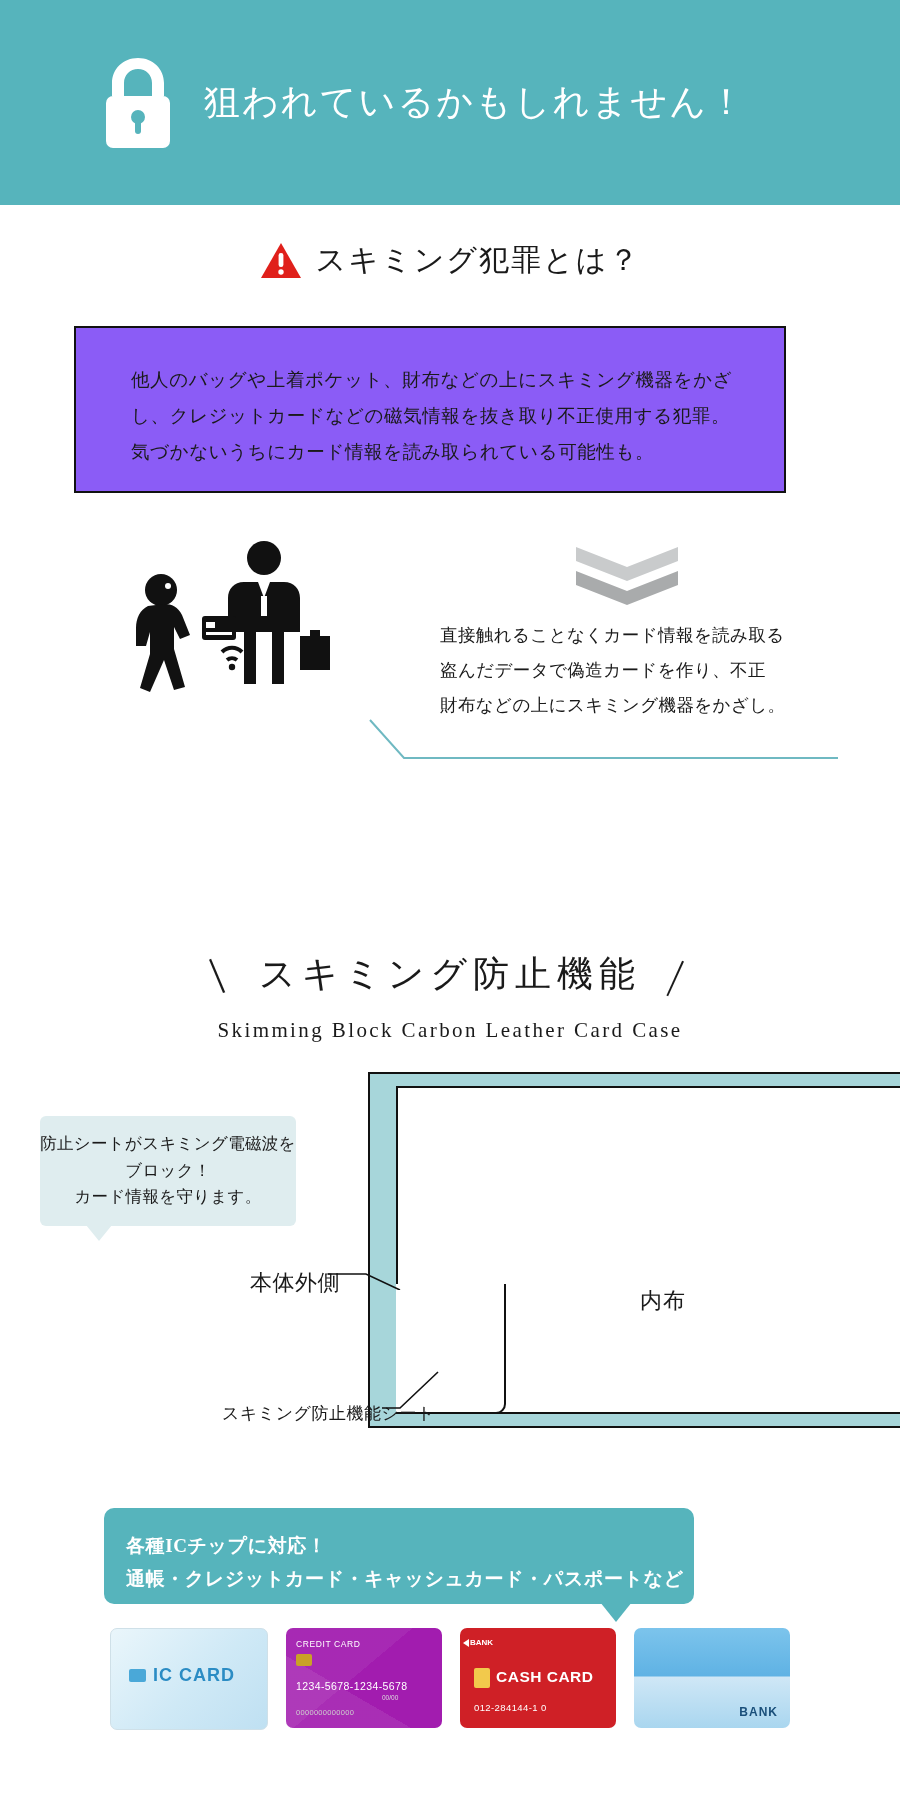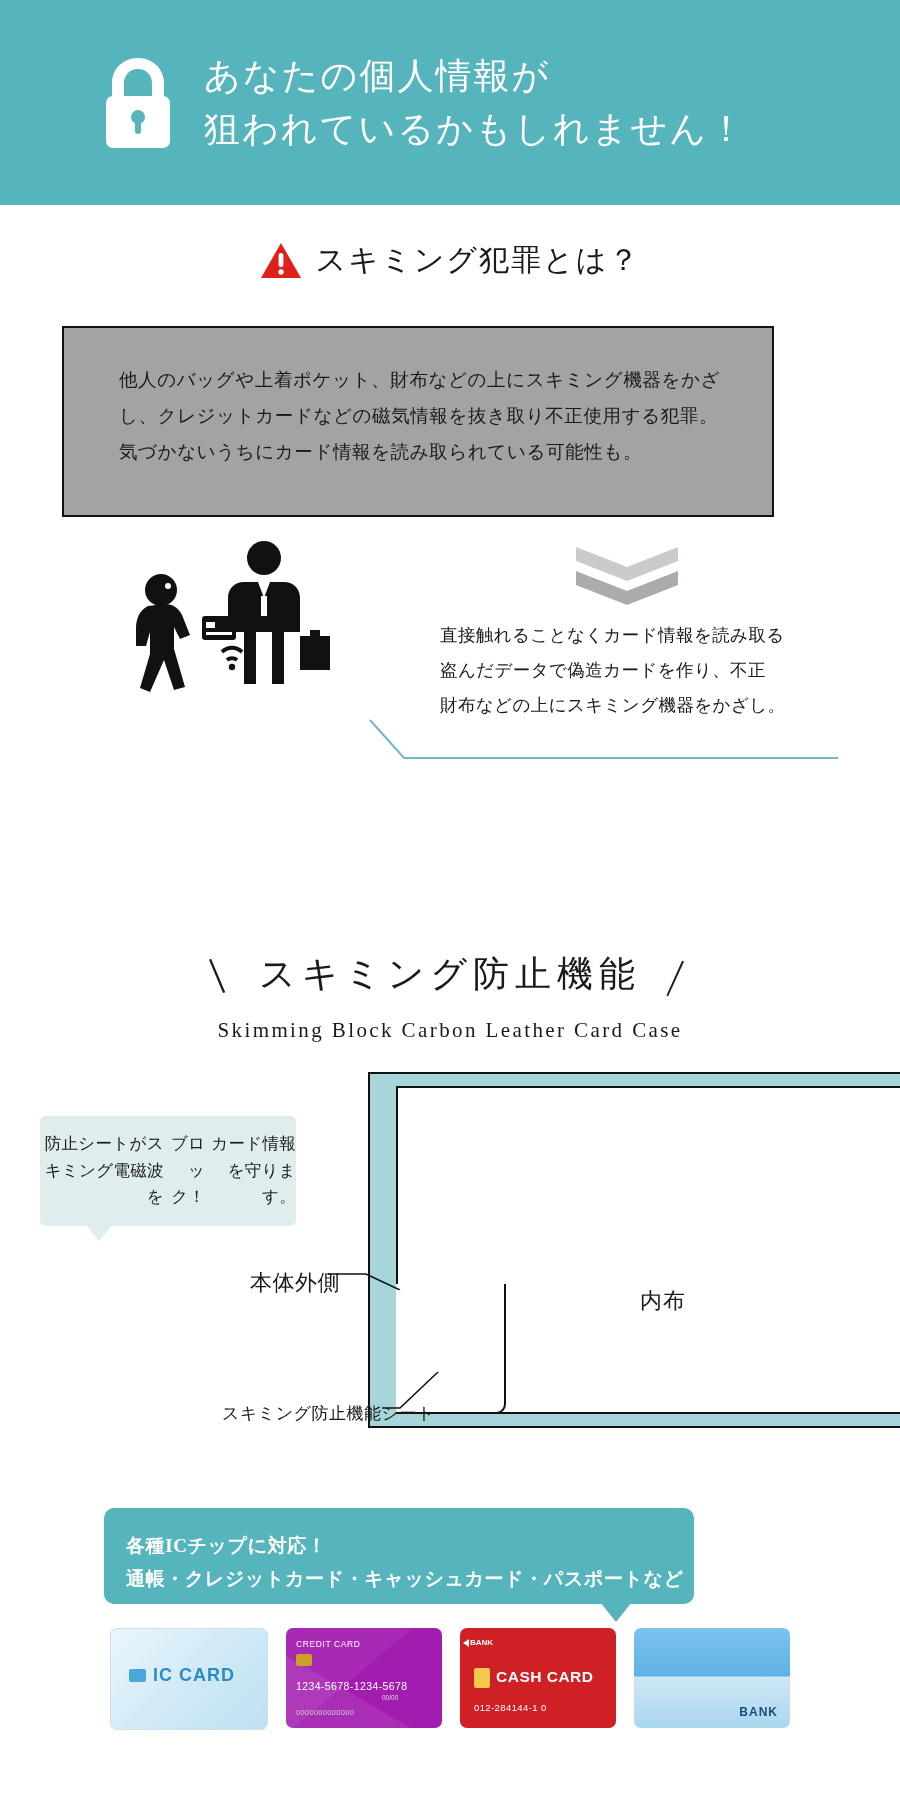--- a/index.html
+++ b/index.html
@@ -53,26 +53,26 @@
     letter-spacing: 2px;
     display: flex;
     justify-content: center;
     align-items: center;
     gap: 14px;
   }
   .warn-icon { display: inline-block; line-height: 0; }
 
   .desc-box {
     position: absolute;
-    left: 62px; top: 326px;
+    left: 74px; top: 326px;
     width: 712px;
-    height: 191px;
+    height: 167px;
     border: 2px solid #111111;
     box-sizing: border-box;
-    background: #a3a3a3;
+    background: #8b5cf6;
   }
   .desc-box p {
     margin: 0;
     padding: 34px 44px 0 55px;
     font-size: 18.5px;
     line-height: 1.95;
     letter-spacing: 0.6px;
   }
 
   
@@ -181,26 +181,27 @@
   }
 
   .bubble {
     position: absolute;
     left: 40px; top: 48px;
     width: 256px;
     height: 110px;
     background: #dfedef;
     border-radius: 6px;
     display: flex;
+    flex-direction: column;
     justify-content: center;
     align-items: center;
     font-size: 16.5px;
     line-height: 1.62;
     letter-spacing: 0.3px;
-    text-align: right;
+    text-align: left;
   }
   .bubble::after {
     content: "";
     position: absolute;
     left: 46px; bottom: -15px;
     width: 0; height: 0;
     border-left: 13px solid transparent;
     border-right: 13px solid transparent;
     border-top: 16px solid #dfedef;
   }
@@ -309,21 +310,20 @@
 <div class="hero">
   <div class="hero-lock">
     <svg width="84" height="98" viewBox="0 0 84 98" aria-hidden="true">
       <path d="M42 4c-15 0-26 11-26 25v13h12V29c0-8 6-14 14-14s14 6 14 14v13h12V29C68 15 57 4 42 4z" fill="#ffffff"></path>
       <rect x="10" y="42" width="64" height="52" rx="7" fill="#ffffff"></rect>
       <circle cx="42" cy="63" r="7" fill="#56b4bc"></circle>
       <rect x="39" y="66" width="6" height="14" rx="3" fill="#56b4bc"></rect>
     </svg>
   </div>
   <div class="hero-text">
-    <div>あなたの個人情報が</div>
     <div>狙われているかもしれません！</div>
   </div>
 </div>
 
 <div class="sec1-title">
   <span class="warn-icon">
     <svg width="42" height="38" viewBox="0 0 42 38" aria-hidden="true">
       <path d="M21 1 L41 36 L1 36 Z" fill="#e0201b"></path>
       <rect x="18.6" y="11" width="4.8" height="14" rx="2.2" fill="#ffffff"></rect>
       <circle cx="21" cy="30" r="2.7" fill="#ffffff"></circle>

